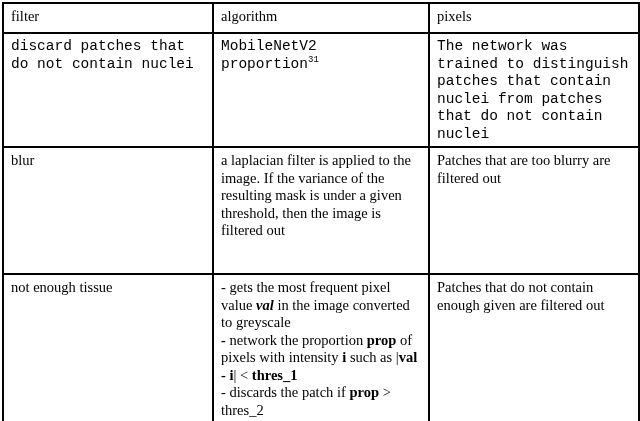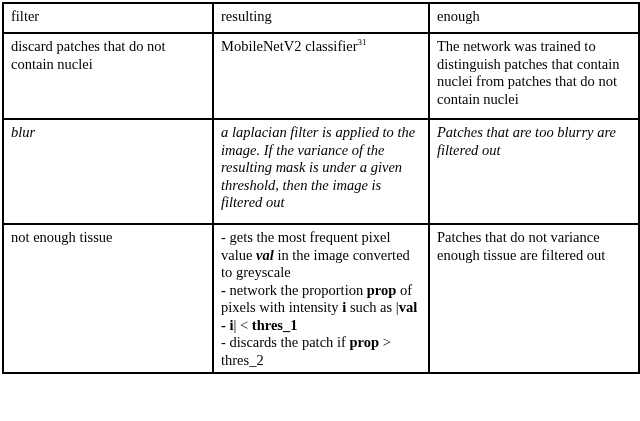--- a/index.html
+++ b/index.html
@@ -28,56 +28,56 @@
     vertical-align: top;
     text-align: left;
     padding: 4px 8px 3px 7px;
     font-size: 14.5px;
     line-height: 17.5px;
     font-weight: normal;
     white-space: pre-wrap;
     overflow: hidden;
   }
   tr.header-row { height: 30px; }
-  tr.row-0 { height: 86px; }
-  tr.row-1 { height: 105px; font-style: italic; }
+  tr.row-0 { height: 86px; font-family: Liberation Mono, monospace; }
+  tr.row-1 { height: 127px; }
   tr.row-2 { height: 134px; }
   sup {
     font-size: 0.62em;
     line-height: 0;
   }
 </style>
 </head>
 <body>
 
 <table class="paper-table">
   <colgroup>
     <col style="width:210px">
     <col style="width:216px">
     <col style="width:210px">
   </colgroup>
   <thead>
     <tr class="header-row">
       <th>filter</th>
-      <th>resulting</th>
-      <th>enough</th>
+      <th>algorithm</th>
+      <th>pixels</th>
     </tr>
   </thead>
   <tbody>
     <tr class="row-0">
       <td><span>discard patches that do not contain nuclei</span></td>
-      <td><span>MobileNetV2 classifier</span><sup>31</sup></td>
+      <td><span>MobileNetV2 proportion</span><sup>31</sup></td>
       <td><span>The network was trained to distinguish patches that contain nuclei from patches that do not contain nuclei</span></td>
     </tr>
     <tr class="row-1">
       <td><span>blur</span></td>
       <td><span>a laplacian filter is applied to the image. If the variance of the resulting mask is under a given threshold, then the image is filtered out</span></td>
       <td><span>Patches that are too blurry are filtered out</span></td>
     </tr>
     <tr class="row-2">
       <td><span>not enough tissue</span></td>
       <td><span>- gets the most frequent pixel value </span><span style="font-weight: bold; font-style: italic;">val</span><span> in the image converted to greyscale
 </span><span style="font-weight: bold;">- </span><span>network the proportion </span><span style="font-weight: bold;">prop</span><span> of pixels with intensity </span><span style="font-weight: bold;">i</span><span> such as |</span><span style="font-weight: bold;">val - i</span><span>| &lt; </span><span style="font-weight: bold;">thres_1</span><span>
 - discards the patch if </span><span style="font-weight: bold;">prop</span><span> &gt; </span><span style="font-weight: normal;">thres_2</span></td>
-      <td><span>Patches that do not variance enough tissue are filtered out</span></td>
+      <td><span>Patches that do not contain enough given are filtered out</span></td>
     </tr>
   </tbody>
 </table>
 
 </body></html>

